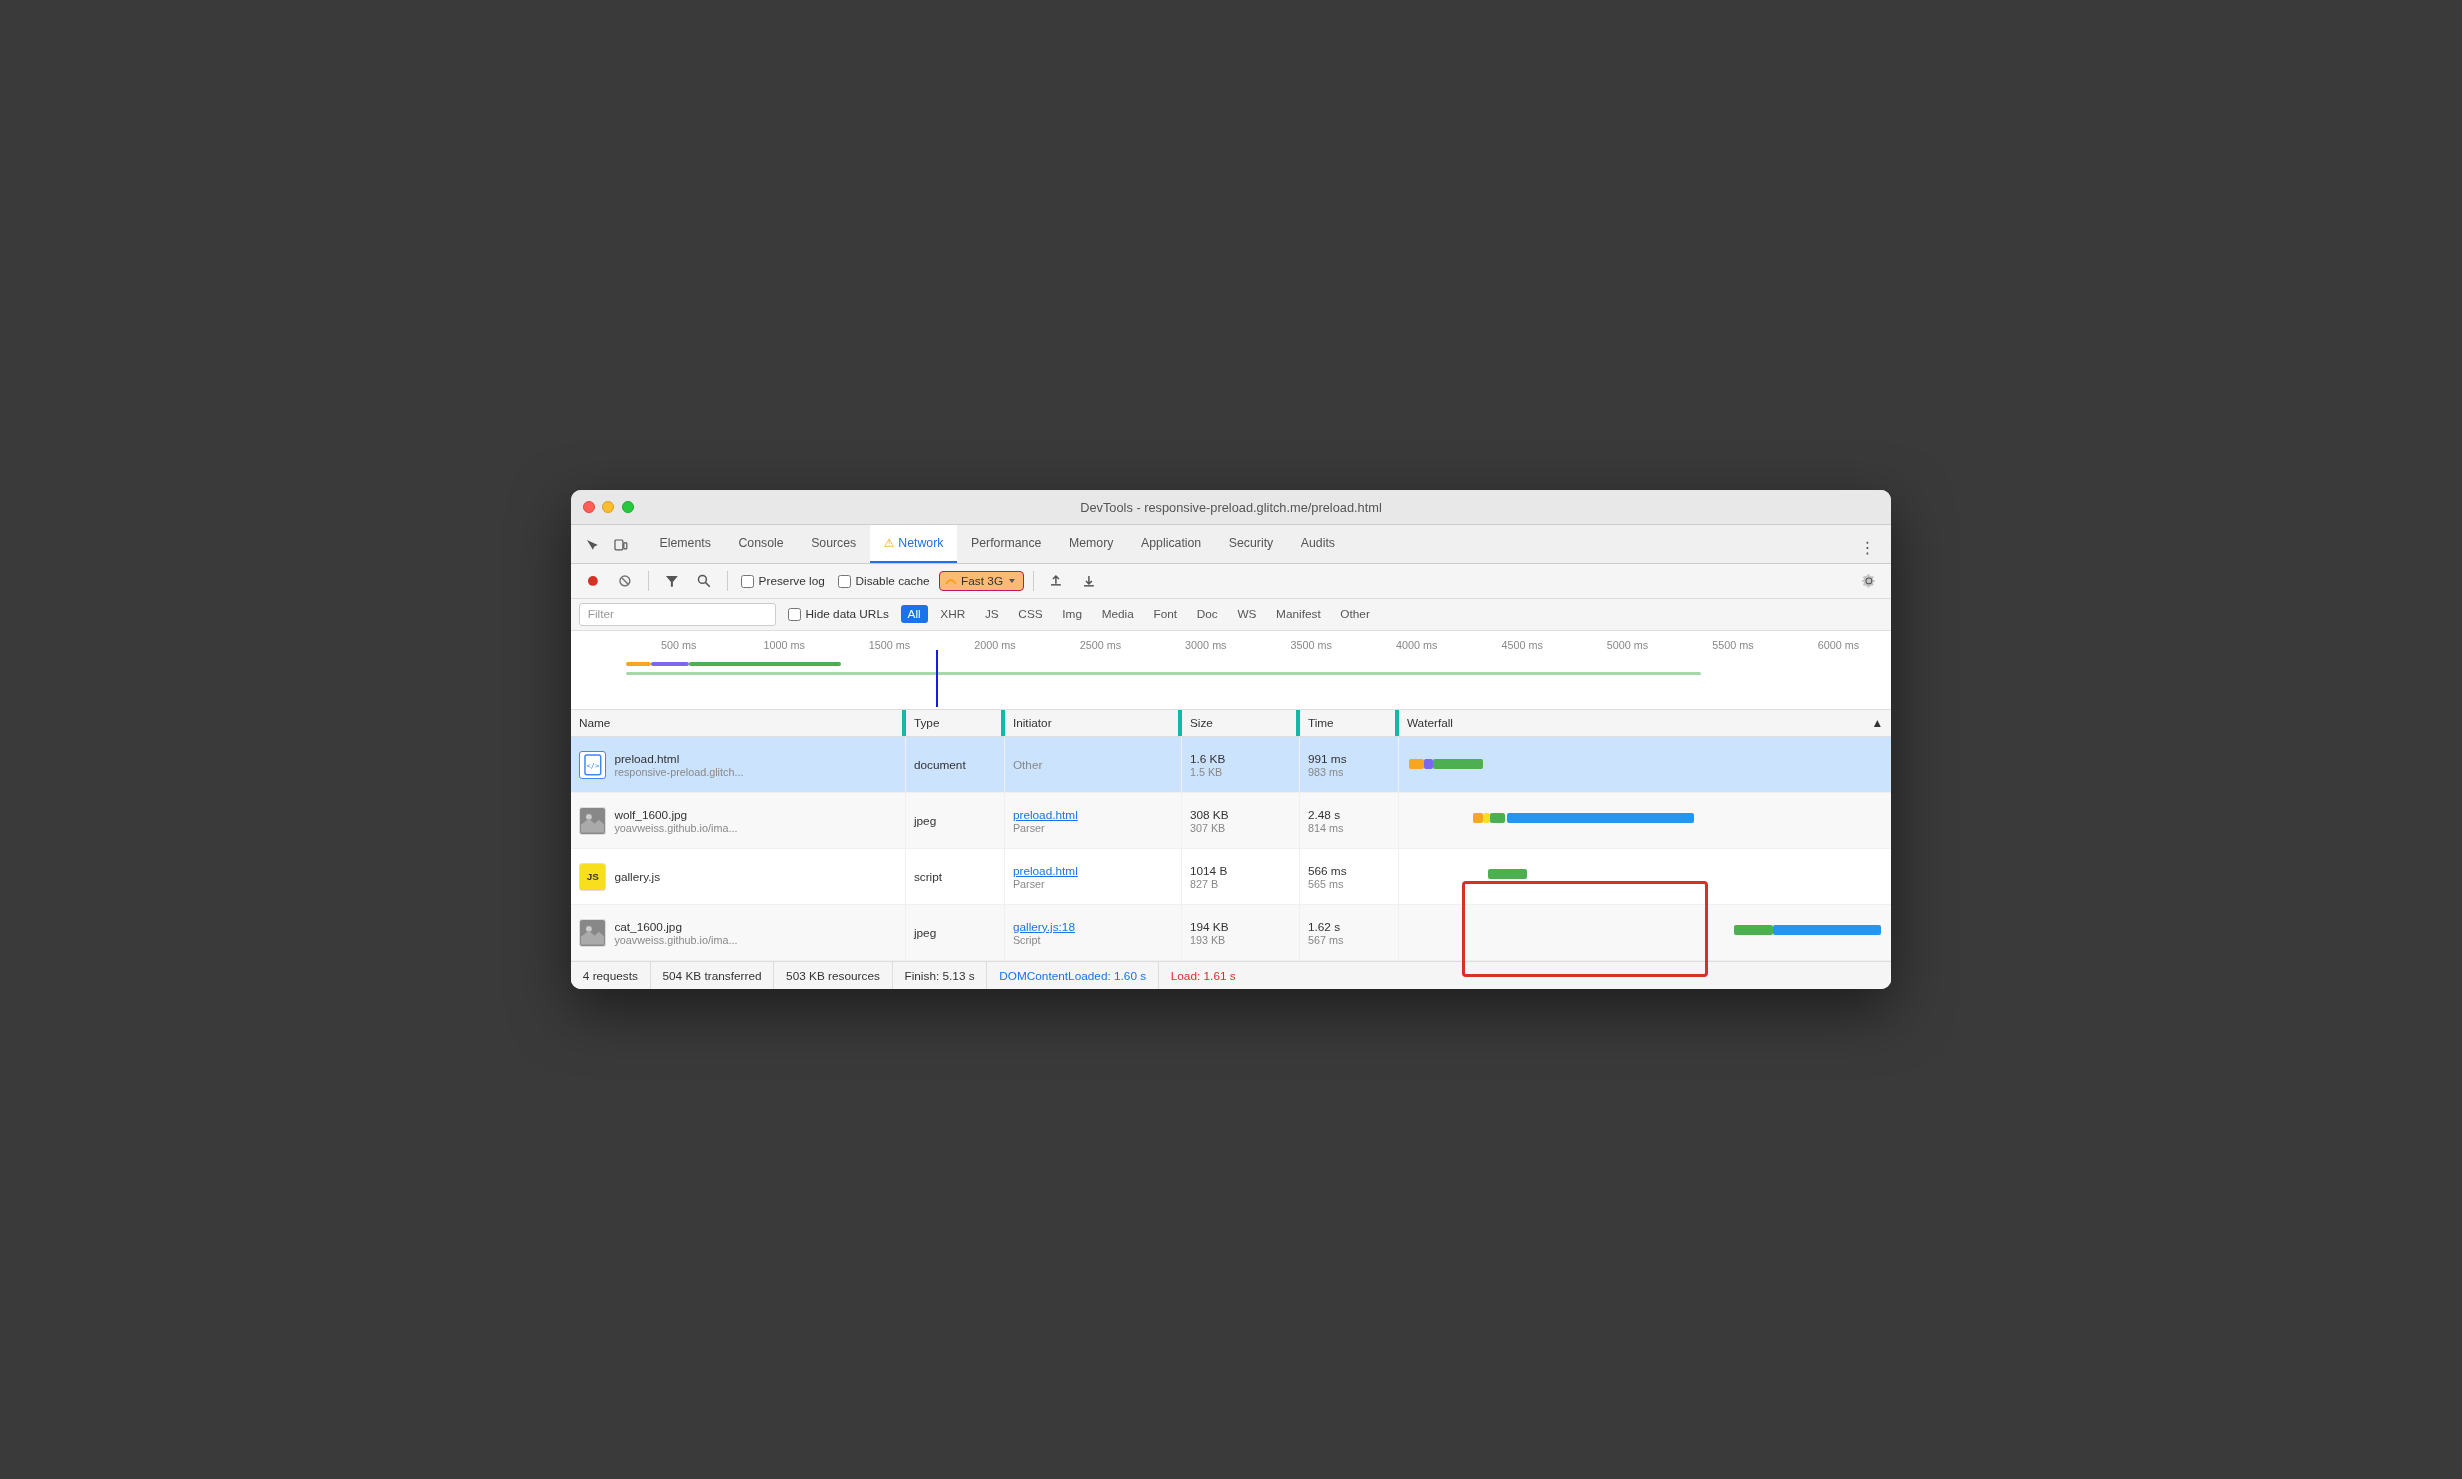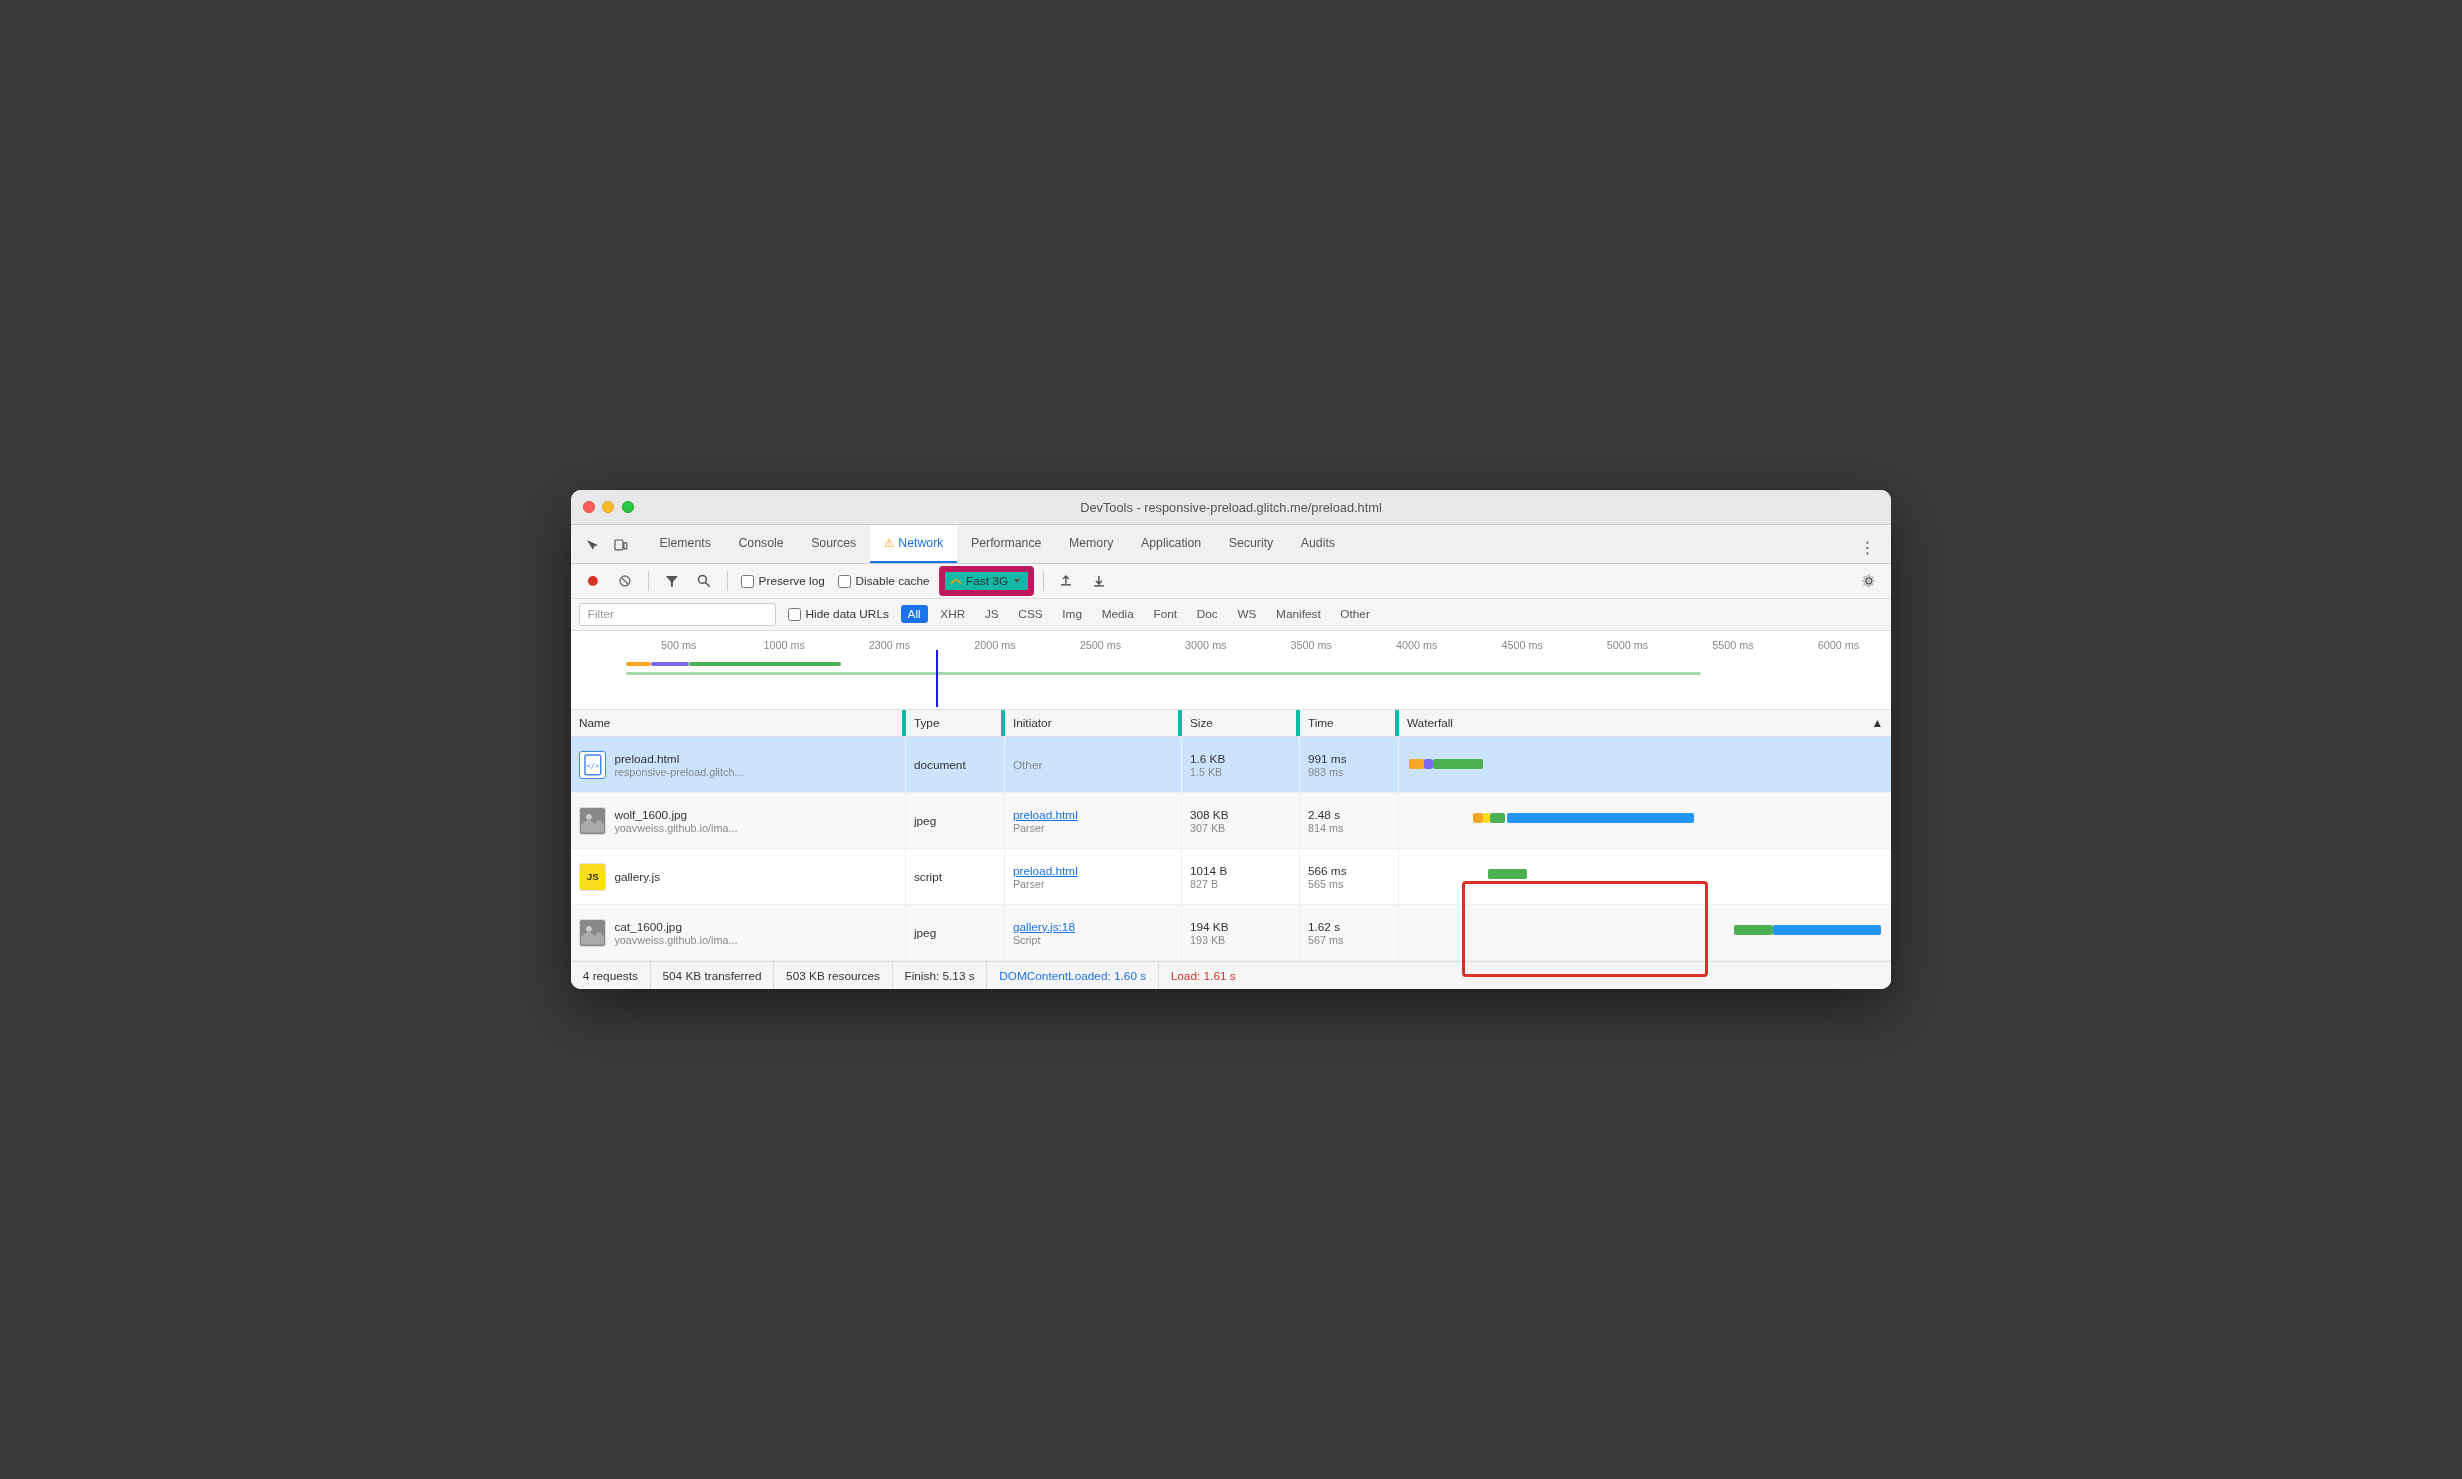--- a/index.html
+++ b/index.html
@@ -141,22 +141,22 @@
       gap: 4.9px;
       font-size: 11.8px;
       color: #333;
       cursor: pointer;
       padding: 0 3.9px;
     }
     .checkbox-label input { cursor: pointer; }
     .network-throttle {
       display: flex;
       align-items: center;
-      background: #14b8a6;
-      border: 6px solid #be185d;
+      background: #fdba74;
+      border: 1px solid #be185d;
       border-radius: 4px;
       padding: 2px 5.9px;
       font-size: 11.8px;
       color: #333;
       cursor: pointer;
       gap: 3.9px;
     }
     .toolbar-spacer { flex: 1; }
     .filter-bar {
       background: #f5f5f5;
@@ -508,21 +508,21 @@
         <button class="filter-btn">Manifest</button>
         <button class="filter-btn">Other</button>
       </div>
     </div>
 
 
     <div class="timeline-area">
       <div class="timeline-labels">
         <div class="timeline-label">500 ms</div>
         <div class="timeline-label">1000 ms</div>
-        <div class="timeline-label">2300 ms</div>
+        <div class="timeline-label">1500 ms</div>
         <div class="timeline-label">2000 ms</div>
         <div class="timeline-label">2500 ms</div>
         <div class="timeline-label">3000 ms</div>
         <div class="timeline-label">3500 ms</div>
         <div class="timeline-label">4000 ms</div>
         <div class="timeline-label">4500 ms</div>
         <div class="timeline-label">5000 ms</div>
         <div class="timeline-label">5500 ms</div>
         <div class="timeline-label">6000 ms</div>
       </div>

